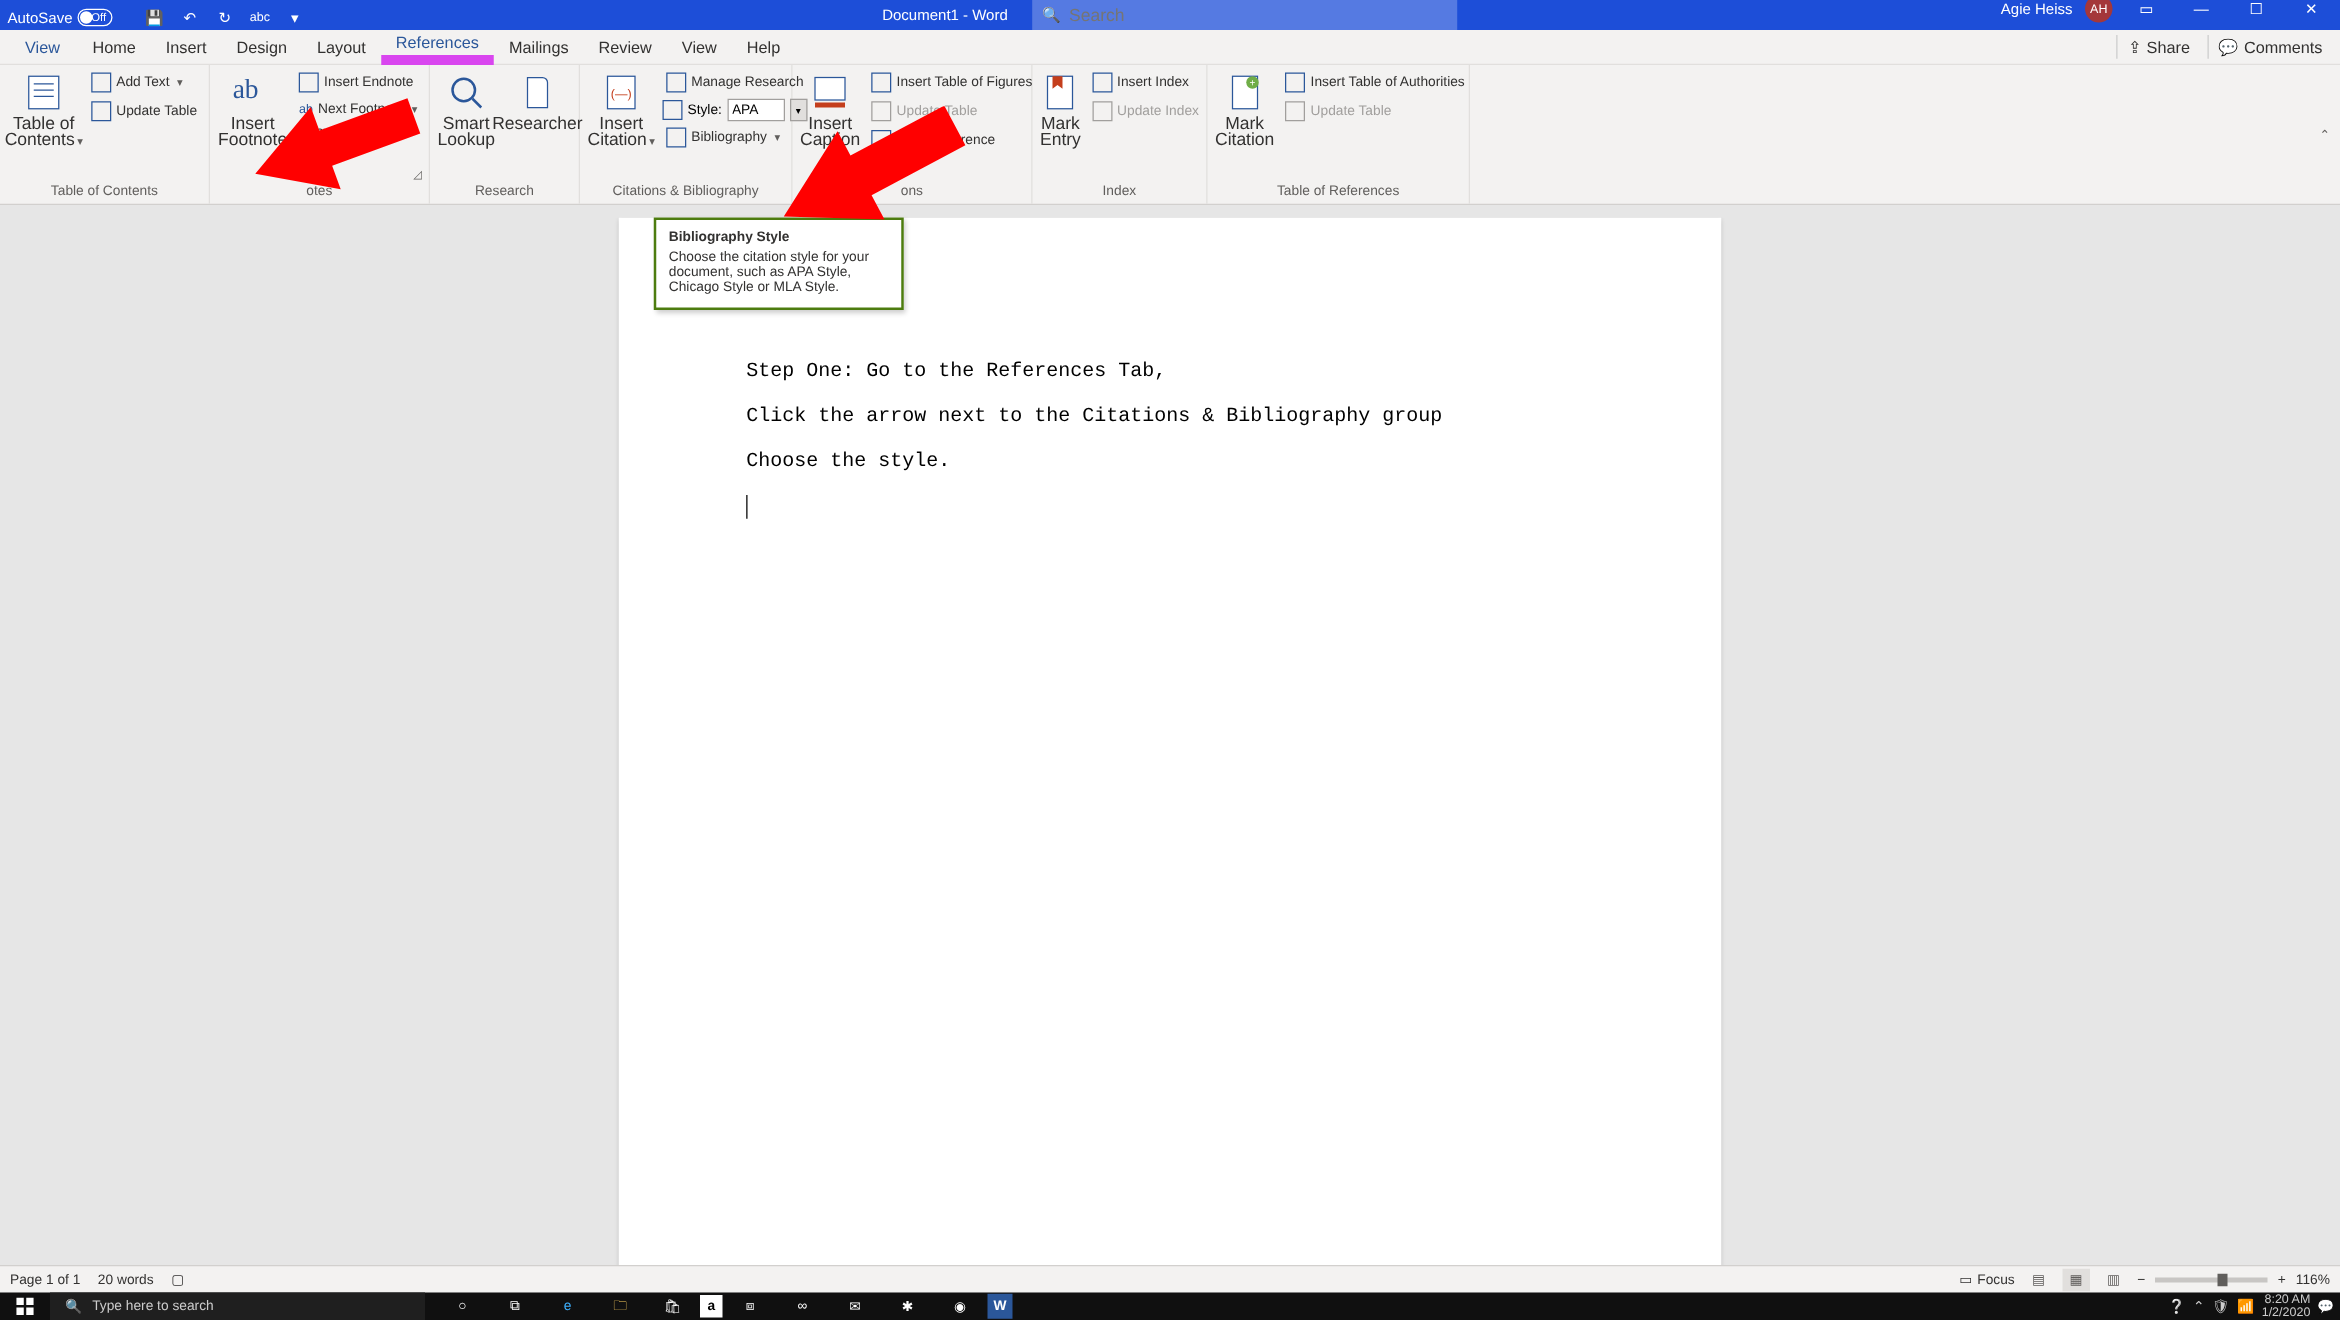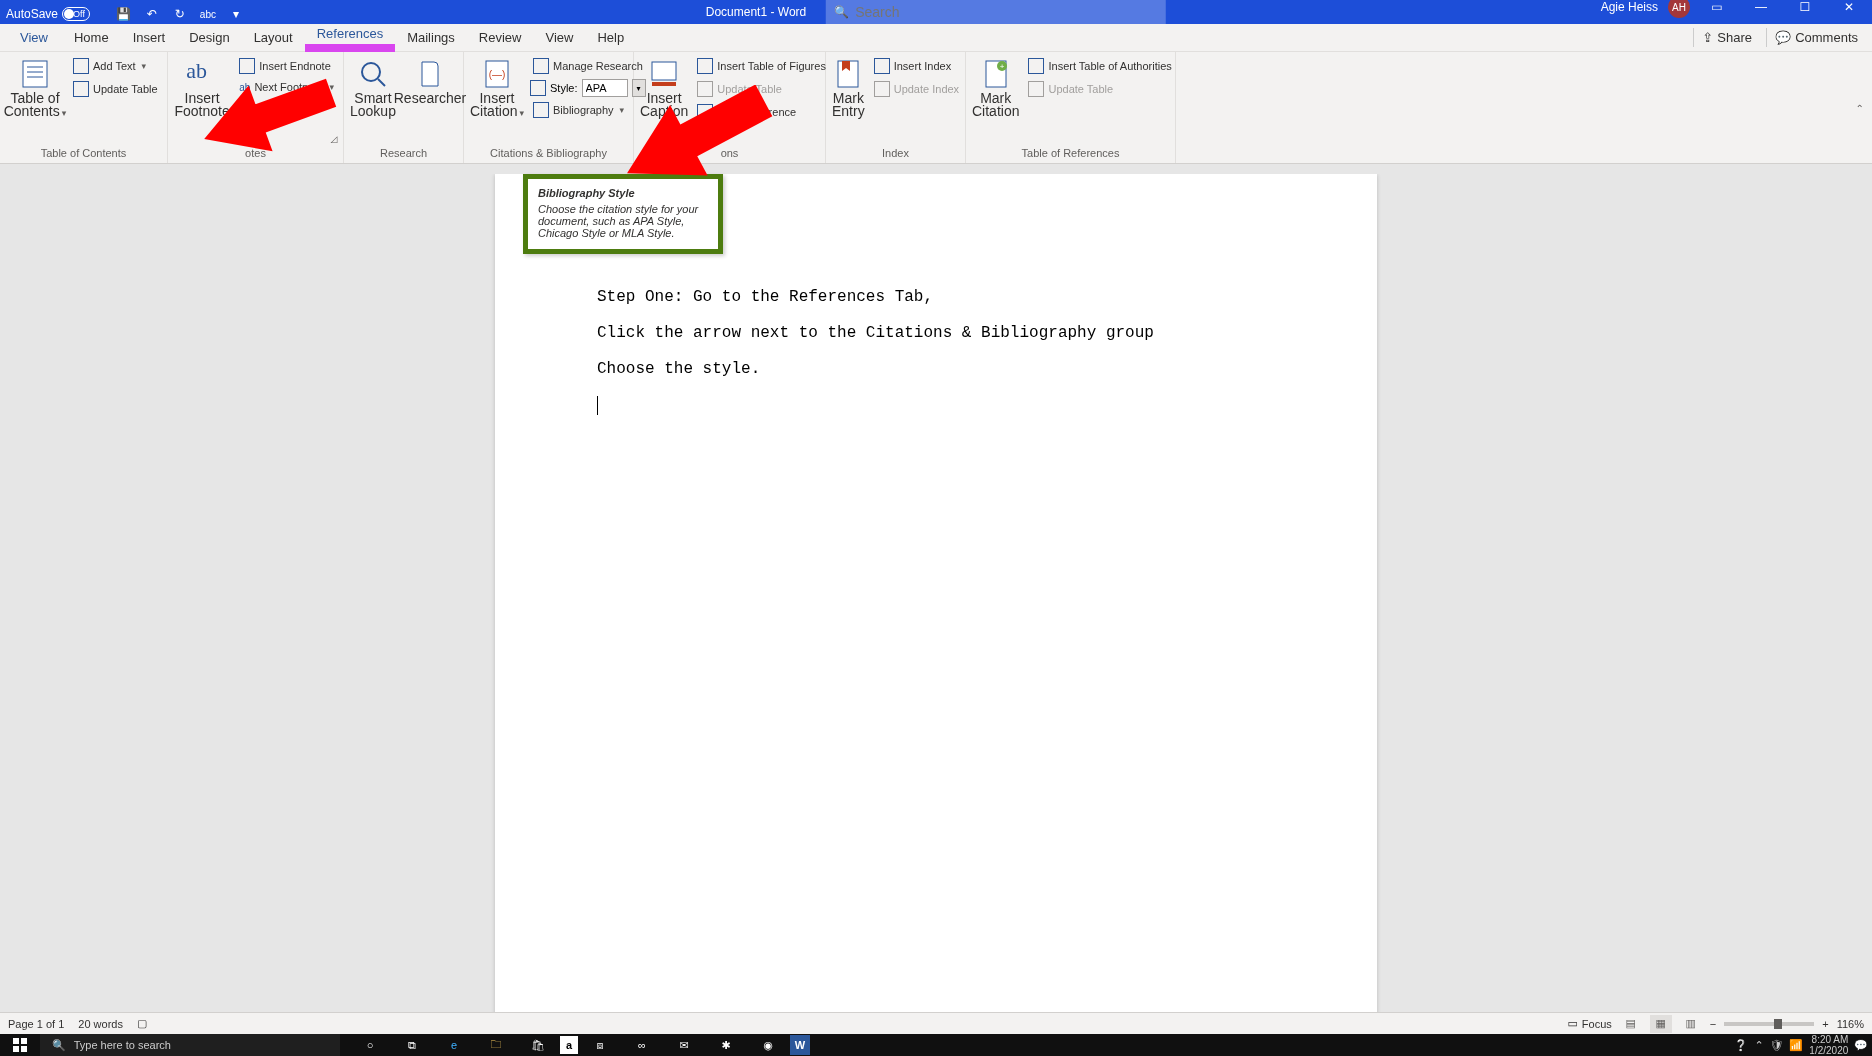--- a/index.html
+++ b/index.html
@@ -76,27 +76,26 @@
     .page p { font-family: Liberation Mono, monospace; font-size: 16px; color: #000; margin-bottom: 18px; }
     .cursor { display: inline-block; width: 1px; height: 19px; background: #000; vertical-align: text-bottom; }
 
     
     .tooltip {
       position: absolute;
       top: 174px;
       left: 523px;
       width: 200px;
       background: #fff;
-      border: 5px solid #4d7c0f;
+      border: 2px solid #4d7c0f;
       box-shadow: 2px 2px 4px rgba(0,0,0,.2);
       padding: 8px 10px 10px 10px;
       font-size: 11px;
       color: #323130;
       z-index: 50;
-      font-style: italic;
     }
     .tooltip .tt-title { font-weight: 600; margin-bottom: 4px; }
 
     
     .arrow { position: absolute; z-index: 60; }
     .arrow svg { display: block; }
 
     
     .statusbar {
       position: absolute; bottom: 22px; left: 0; right: 0;

